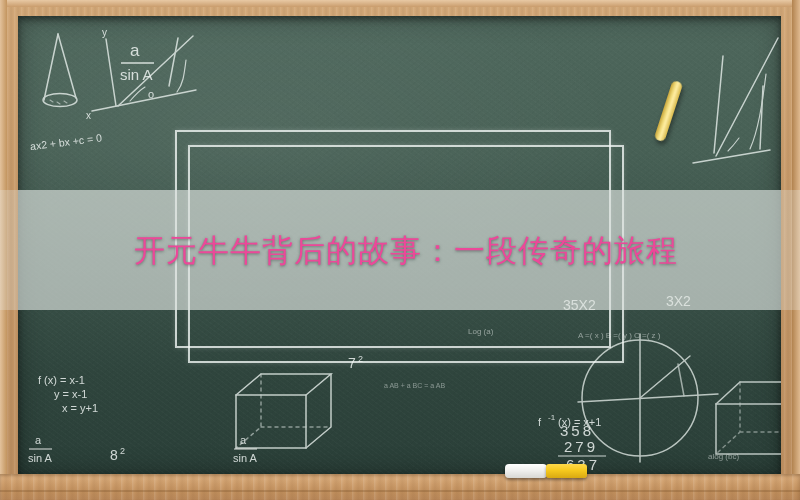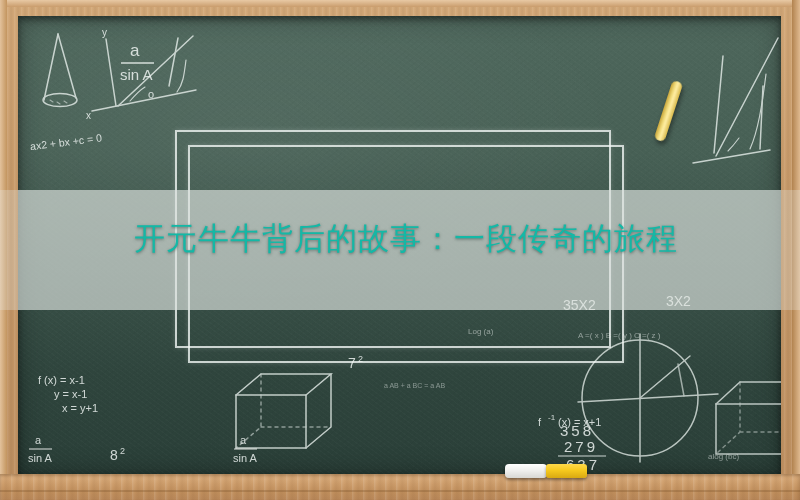--- a/index.html
+++ b/index.html
@@ -115,25 +115,25 @@
     position: absolute;
     left: 0; right: 0;
     top: 190px;
     height: 120px;
     background: rgba(228,232,229,0.30);
     pointer-events: none;
   }
   .board-title {
     position: absolute;
     left: 134px;
-    top: 220px;
+    top: 232px;
     font-size: 31px;
     line-height: 38px;
     letter-spacing: 1px;
-    color: #14b8a6;
+    color: #ec4899;
     text-shadow: 0 1px 3px rgba(40,55,50,0.55);
     white-space: nowrap;
     font-family: "Liberation Sans", sans-serif;
   }
 
   
   .chalk-stick {
     position: absolute;
     left: 663px;
     top: 80px;

